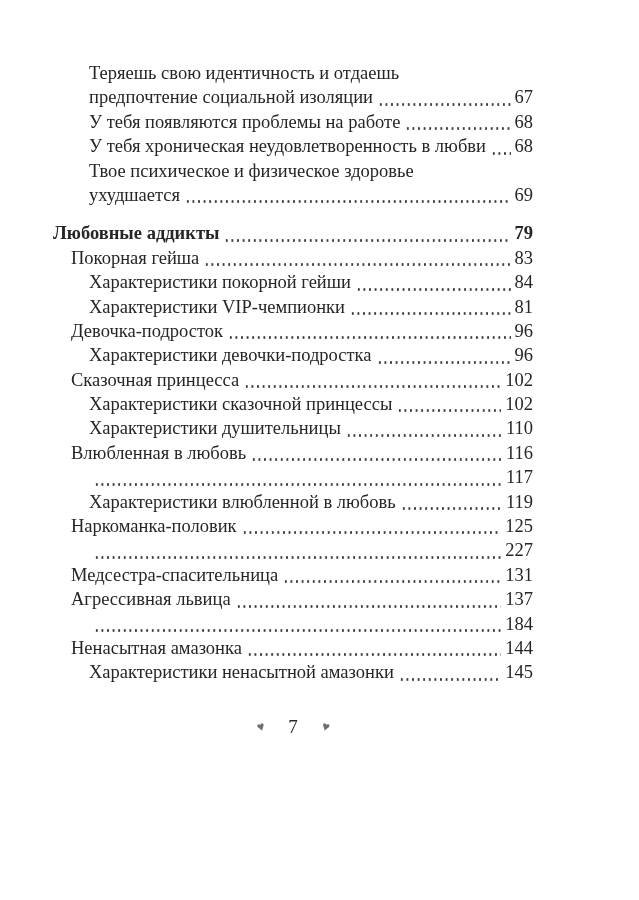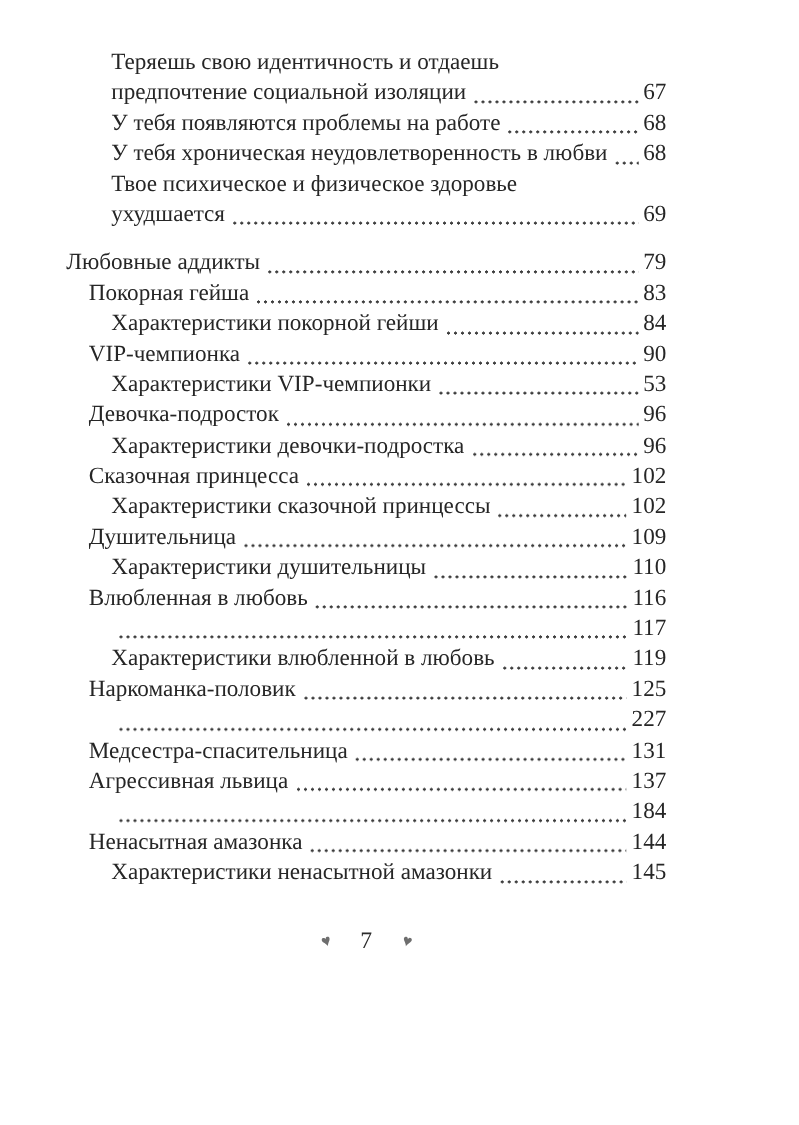--- a/index.html
+++ b/index.html
@@ -12,38 +12,38 @@
     background: #ffffff;
     font-family: "Liberation Serif", "DejaVu Serif", serif;
     color: #262626;
     overflow: hidden;
   }
   .page {
     position: relative;
     width: 639px;
     height: 652px;
     box-sizing: border-box;
-    padding-top: 38px;
+    padding-top: 61px;
   }
   .toc {
     width: 480px;
     margin-left: 53px;
   }
   .row {
     display: flex;
     align-items: baseline;
     line-height: 24.4px;
     height: 24.4px;
     font-size: 18.5px;
     white-space: nowrap;
   }
   .row.lvl0 { padding-left: 0; }
   .row.lvl1 { padding-left: 18px; text-align: center; }
   .row.lvl2 { padding-left: 36px; }
-  .row.bold { font-weight: 400; justify-content: center; }
+  .row.bold { font-weight: 700; justify-content: center; }
   .row.gap  { margin-top: 14px; }
   .label {
     flex: 0 0 auto;
   }
   .leader {
     flex: 1 1 auto;
     min-width: 10px;
     align-self: flex-end;
     height: 3px;
     margin: 0 4px 4px 5px;
@@ -119,54 +119,44 @@
       <div class="row lvl1">
       <span class="label">Покорная гейша</span>
       <span class="leader"></span>
       <span class="pnum">83</span>
     </div>
       <div class="row lvl2">
       <span class="label">Характеристики покорной гейши</span>
       <span class="leader"></span>
       <span class="pnum">84</span>
     </div>
-      <div class="row lvl1">
-      <span class="label">VIP-чемпионка</span>
-      <span class="leader"></span>
-      <span class="pnum">90</span>
-    </div>
       <div class="row lvl2">
       <span class="label">Характеристики VIP-чемпионки</span>
       <span class="leader"></span>
-      <span class="pnum">53</span>
+      <span class="pnum">81</span>
     </div>
       <div class="row lvl1">
       <span class="label">Девочка-подросток</span>
       <span class="leader"></span>
       <span class="pnum">96</span>
     </div>
       <div class="row lvl2">
       <span class="label">Характеристики девочки-подростка</span>
       <span class="leader"></span>
       <span class="pnum">96</span>
     </div>
       <div class="row lvl1">
       <span class="label">Сказочная принцесса</span>
       <span class="leader"></span>
       <span class="pnum">102</span>
     </div>
       <div class="row lvl2">
       <span class="label">Характеристики сказочной принцессы</span>
       <span class="leader"></span>
       <span class="pnum">102</span>
-    </div>
-      <div class="row lvl1">
-      <span class="label">Душительница</span>
-      <span class="leader"></span>
-      <span class="pnum">109</span>
     </div>
       <div class="row lvl2">
       <span class="label">Характеристики душительницы</span>
       <span class="leader"></span>
       <span class="pnum">110</span>
     </div>
       <div class="row lvl1">
       <span class="label">Влюбленная в любовь</span>
       <span class="leader"></span>
       <span class="pnum">116</span>

